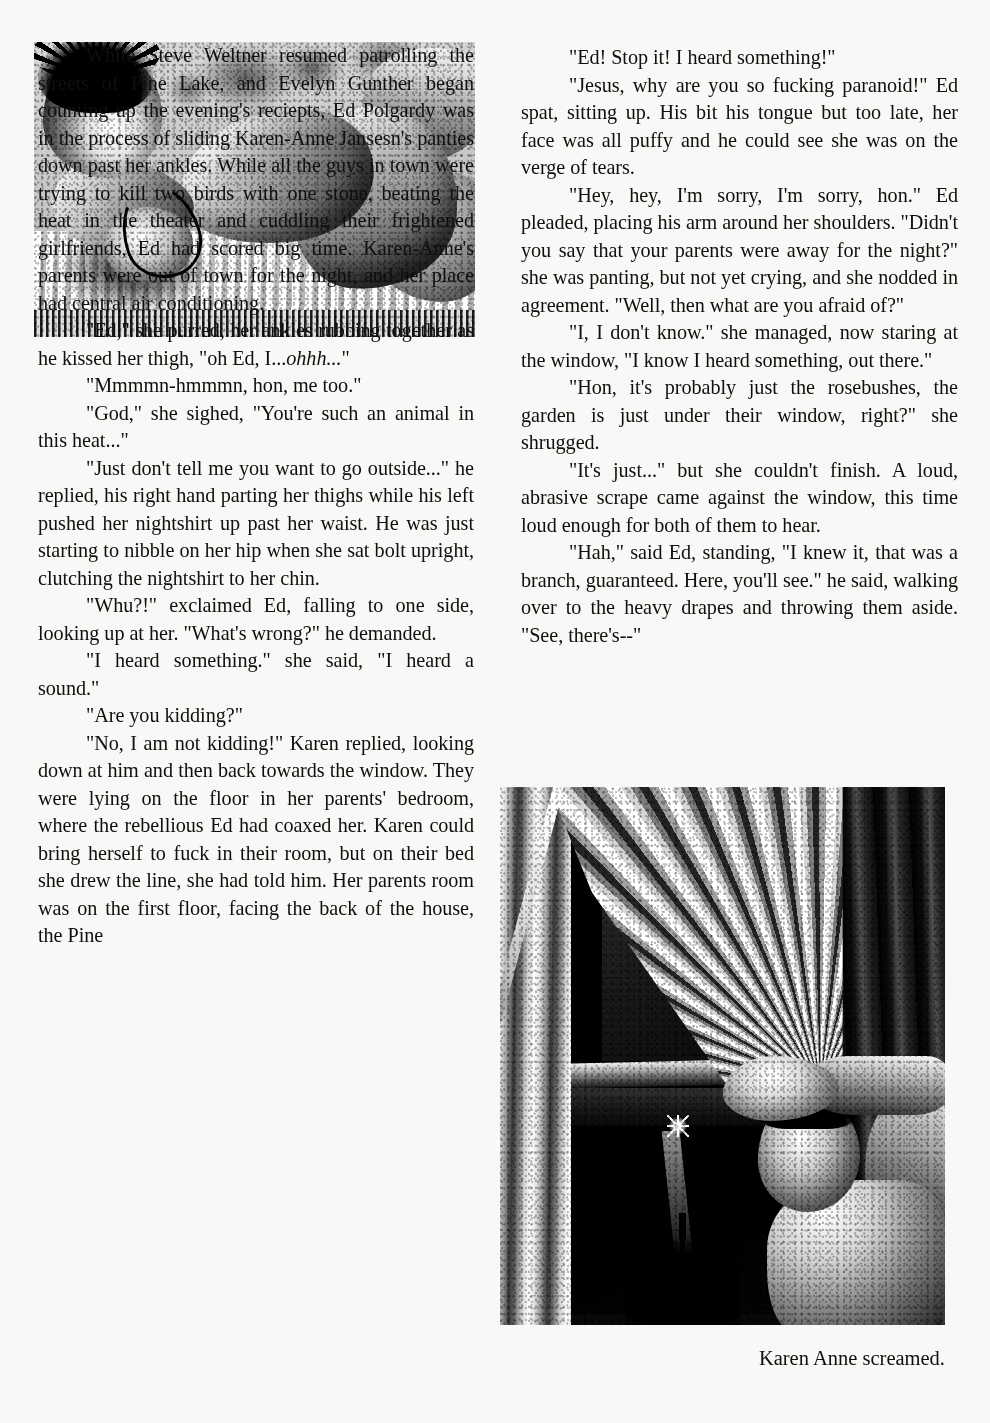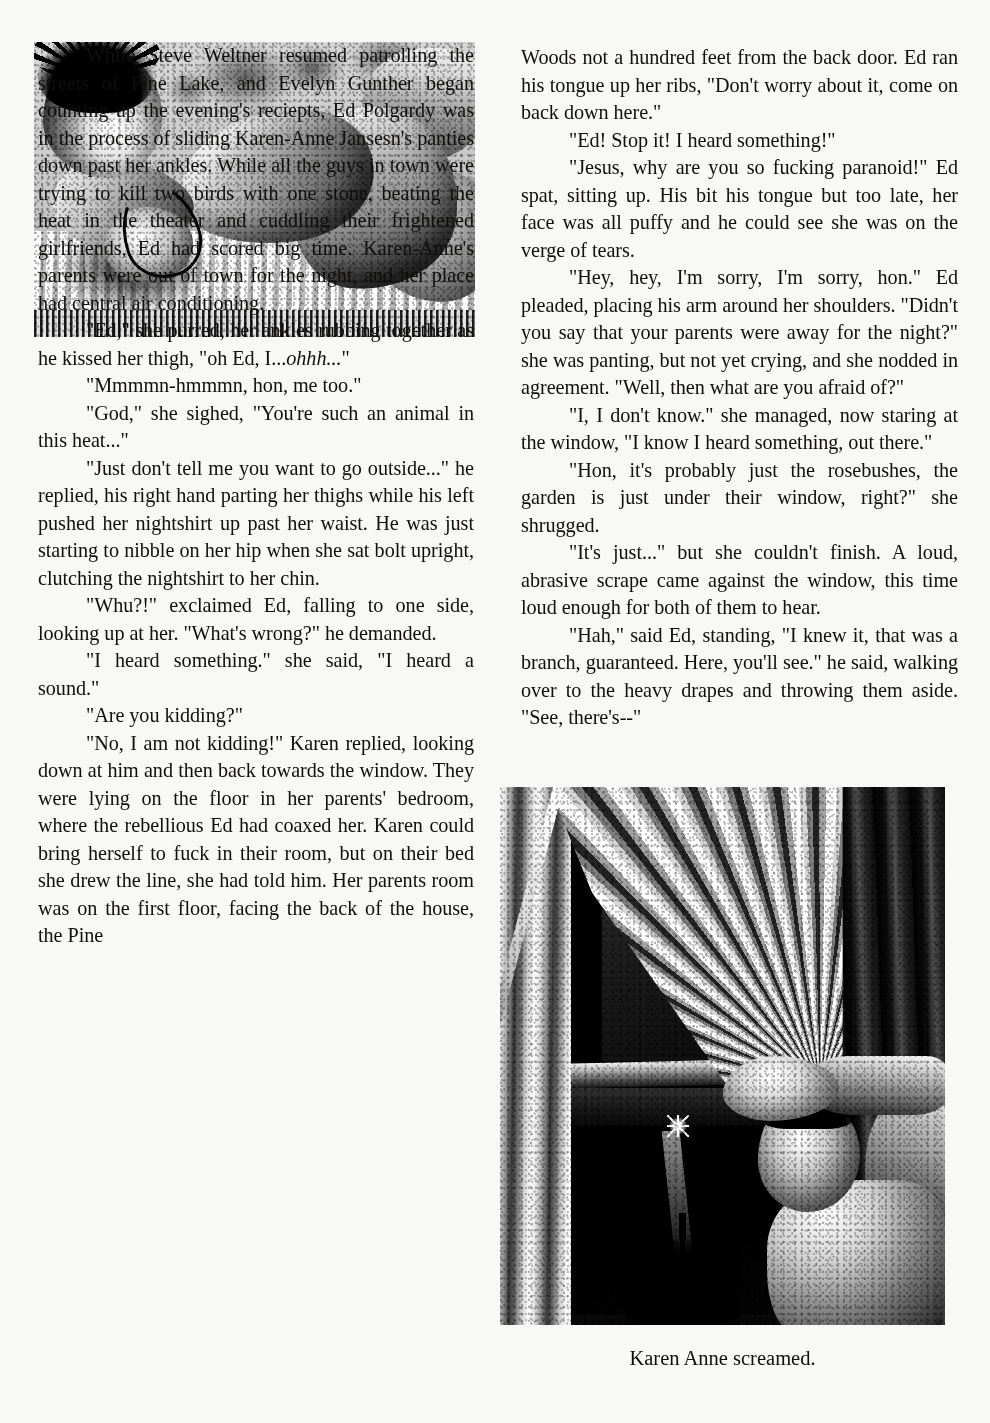--- a/index.html
+++ b/index.html
@@ -285,21 +285,21 @@
     background: linear-gradient(200deg,#d8d8d8 0%,#9a9a9a 38%,#4a4a4a 78%,#1c1c1c 100%);
     border-radius: 40% 20% 20% 50% / 50% 40% 50% 50%;
   }
 
   
   .caption {
     position: absolute;
     left: 500px;
     top: 1345px;
     width: 445px;
-    text-align: center;
+    text-align: right;
     font-size: 20.5px;
     line-height: 26px;
     color: #100f0d;
   }
 </style>
 </head>
 <body>
 
 <div class="page">
 
@@ -328,21 +328,20 @@
     <p>"Mmmmn-hmmmn, hon, me too."</p>
     <p>"God," she sighed, "You're such an animal in this heat..."</p>
     <p>"Just don't tell me you want to go outside..." he replied, his right hand parting her thighs while his left pushed her nightshirt up past her waist.  He was just starting to nibble on her hip when she sat bolt upright, clutching the nightshirt to her chin.</p>
     <p>"Whu?!" exclaimed Ed, falling to one side, looking up at her.  "What's wrong?" he demanded.</p>
     <p>"I heard something." she said, "I heard a sound."</p>
     <p>"Are you kidding?"</p>
     <p>"No, I am not kidding!" Karen replied, looking down at him and then back towards the window.  They were lying on the floor in her parents' bedroom, where the rebellious Ed had coaxed her.  Karen could bring herself to fuck in their room, but on their bed she drew the line, she had told him.  Her parents room was on the first floor, facing the back of the house, the Pine</p>
   </div>
 
   <div class="col-right body-text">
-    <p class="noindent">Woods not a hundred feet from the back door.  Ed ran his tongue up her ribs, "Don't worry about it, come on back down here."</p>
     <p>"Ed!  Stop it!  I heard something!"</p>
     <p>"Jesus, why are you so fucking paranoid!" Ed spat, sitting up.  His bit his tongue but too late, her face was all puffy and he could see she was on the verge of tears.</p>
     <p>"Hey, hey, I'm sorry, I'm sorry, hon." Ed pleaded, placing his arm around her shoulders.  "Didn't you say that your parents were away for the night?"  she was panting, but not yet crying, and she nodded in agreement. "Well, then what are you afraid of?"</p>
     <p>"I, I don't know."  she managed, now staring at the window,  "I know I heard something, out there."</p>
     <p>"Hon, it's probably just the rosebushes, the garden is just under their window, right?"  she shrugged.</p>
     <p>"It's just..." but she couldn't finish.  A loud, abrasive scrape came against the window, this time loud enough for both of them to hear.</p>
     <p>"Hah," said Ed, standing, "I knew it, that was a branch, guaranteed.  Here, you'll see." he said, walking over to the heavy drapes and throwing them aside.  "See, there's--"</p>
   </div>
 
   <div class="illo illo-bottom">

